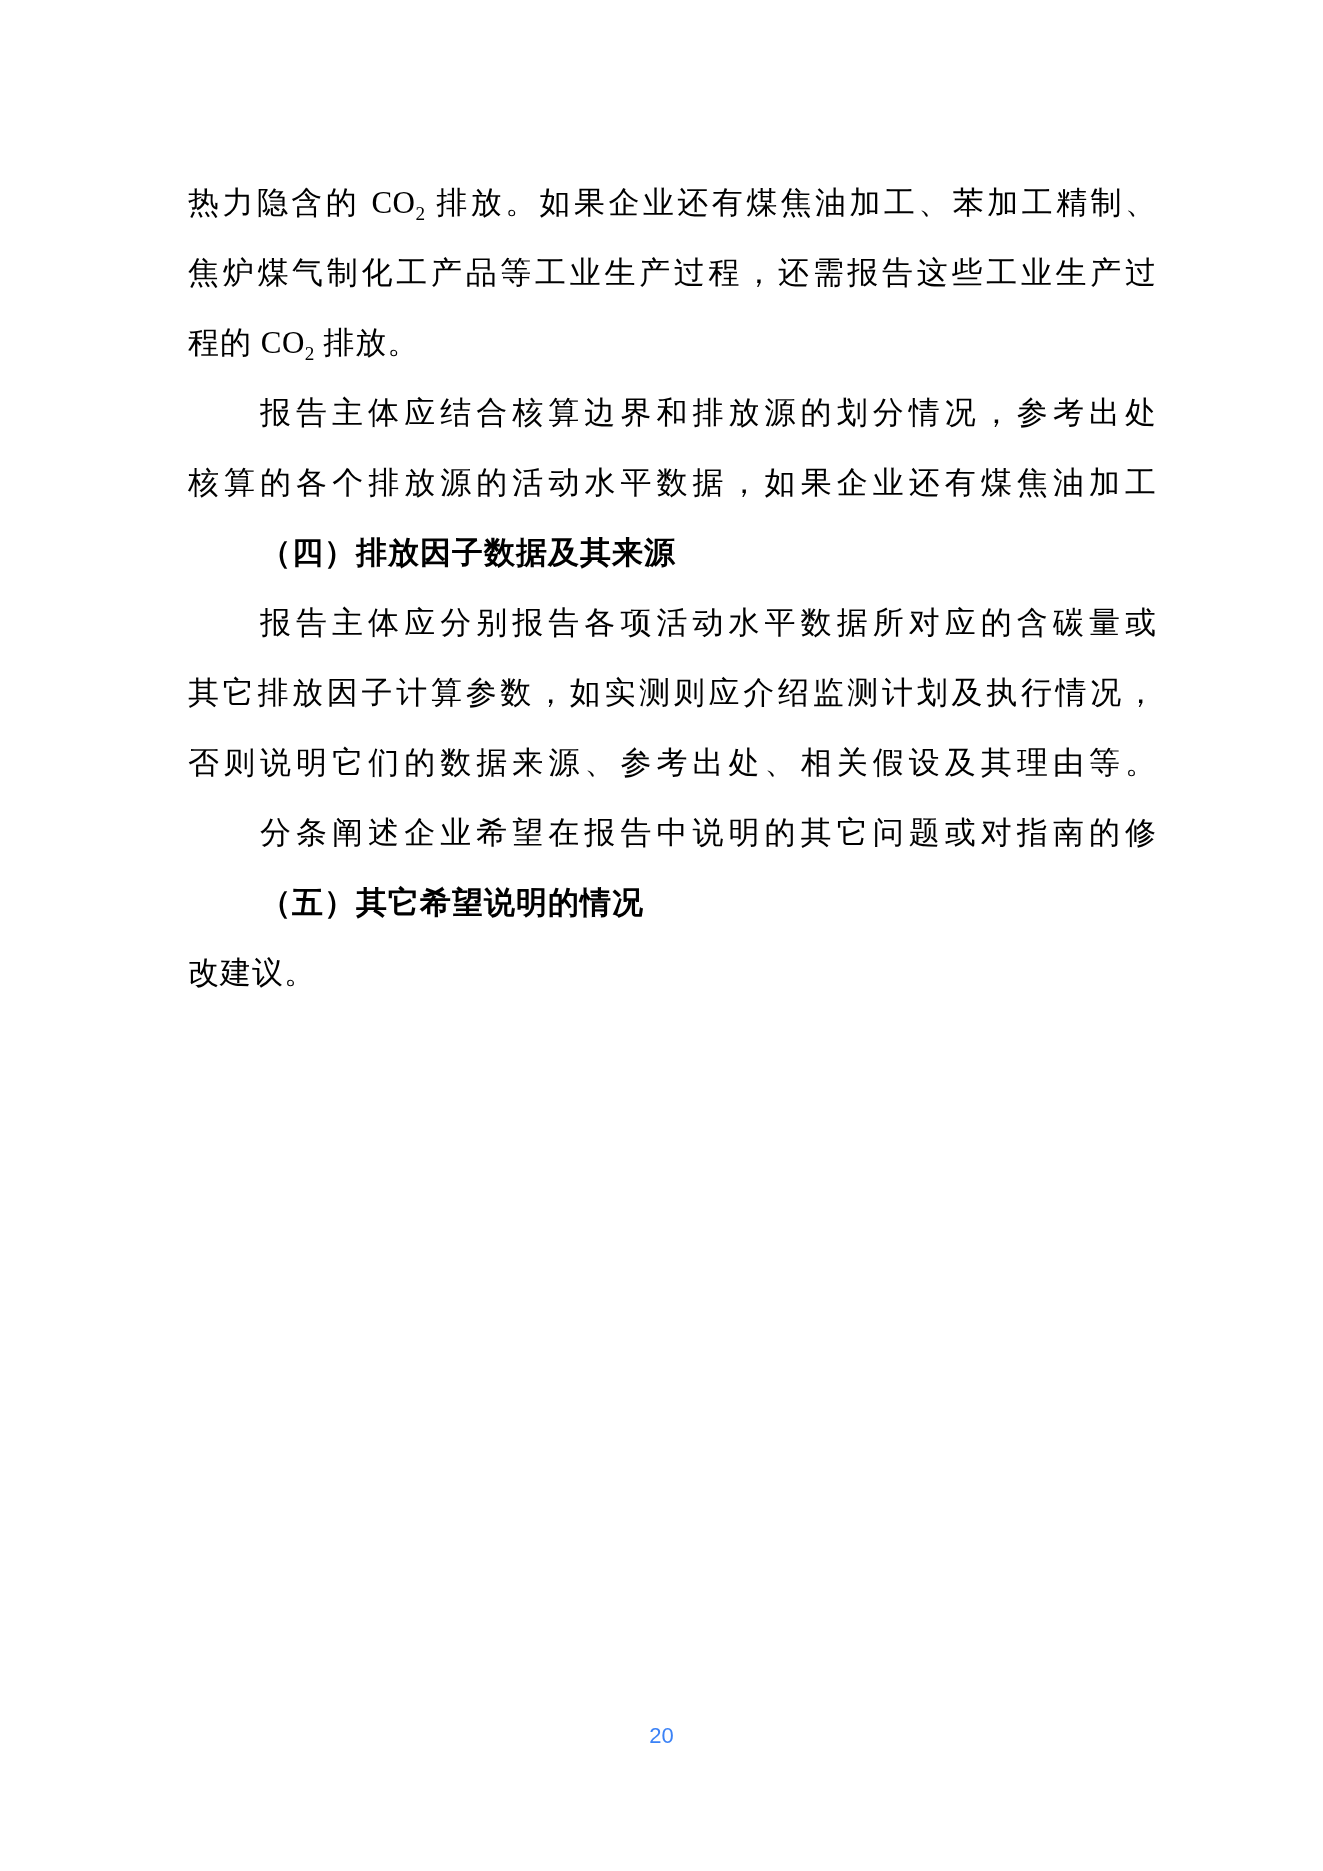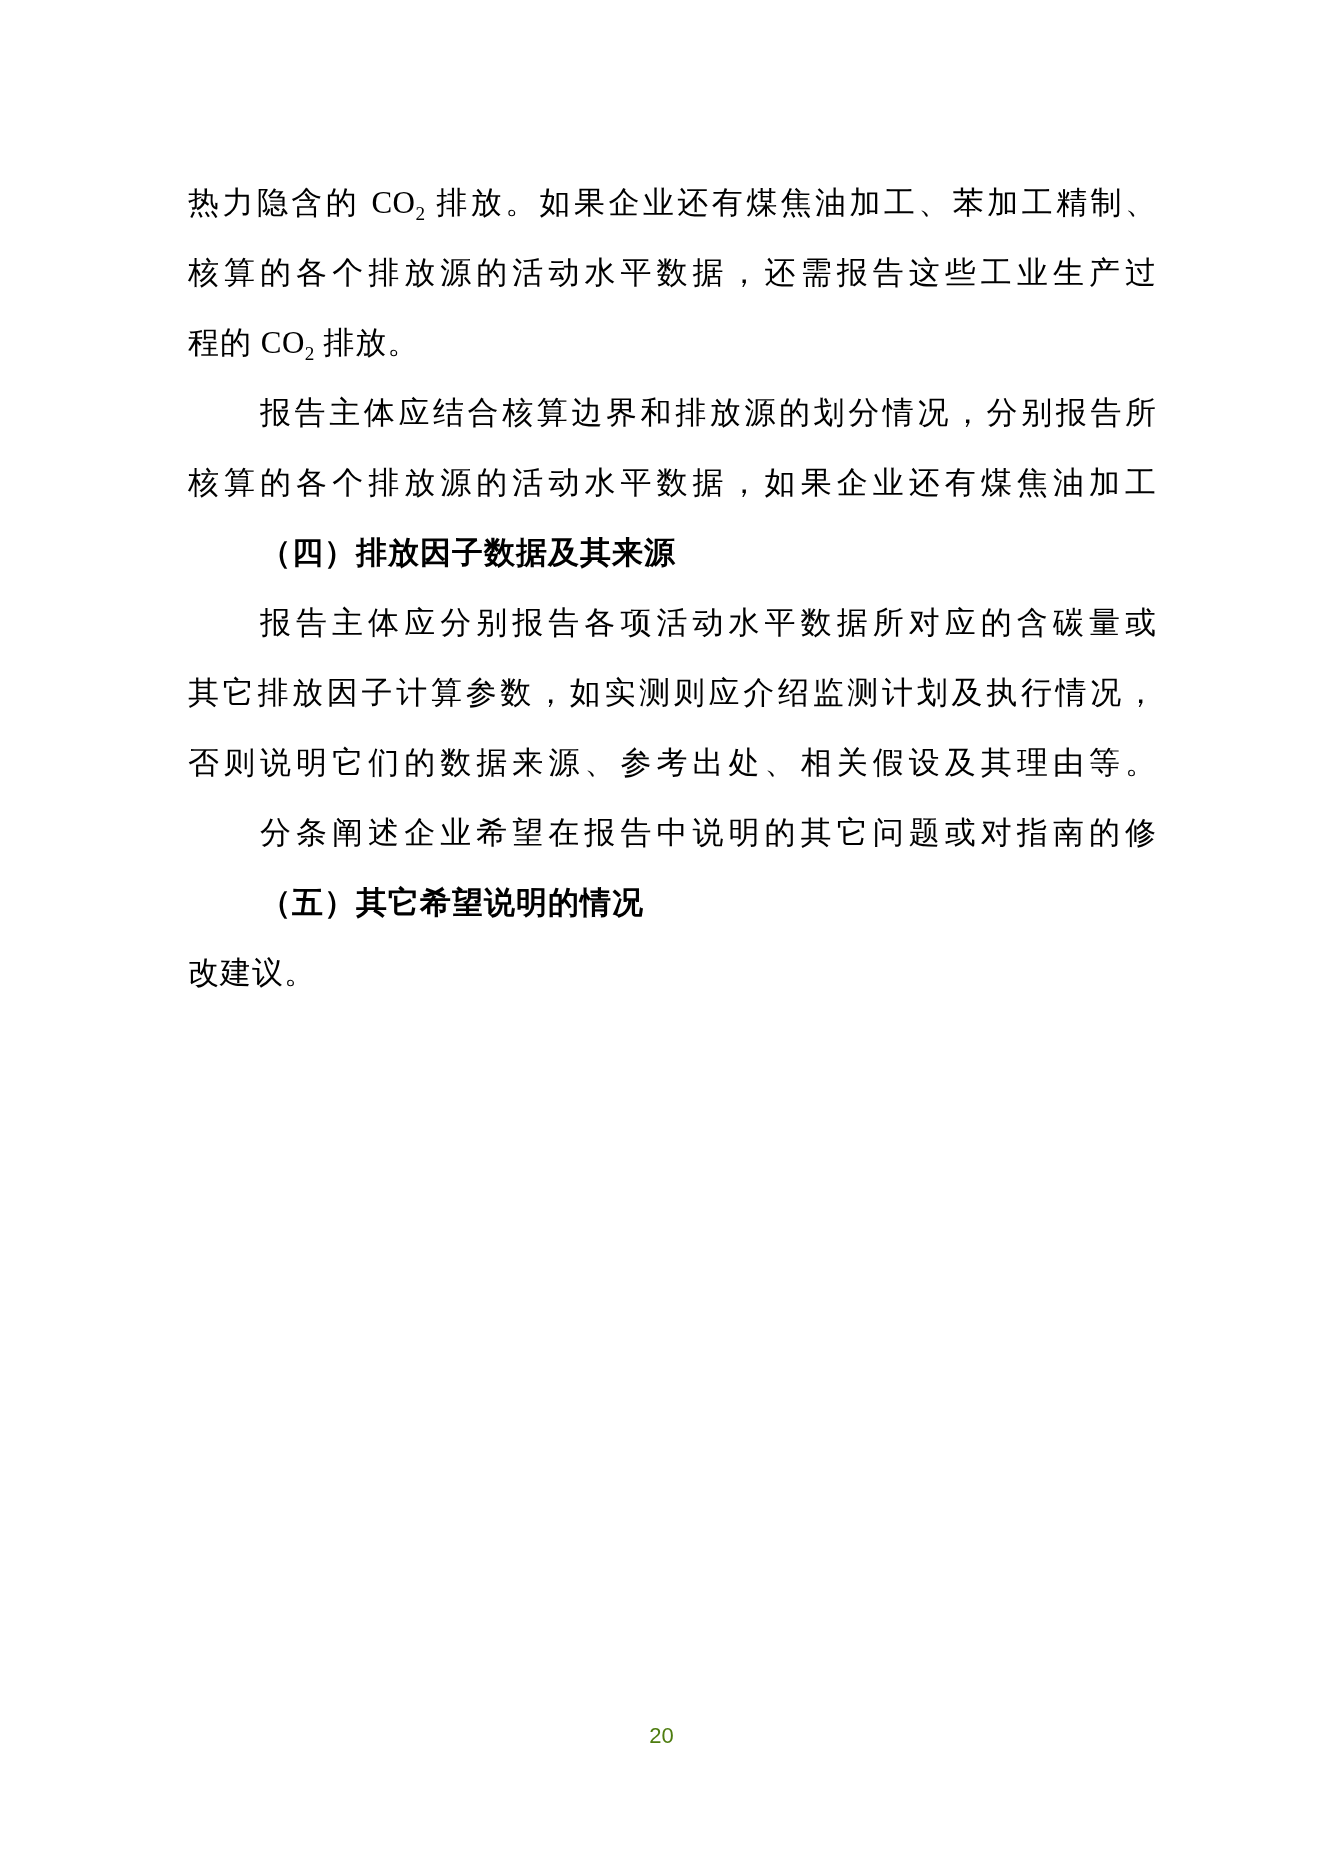--- a/index.html
+++ b/index.html
@@ -54,35 +54,35 @@
     line-height: 0;
   }
   .page-number {
     position: absolute;
     top: 1711px;
     left: 0;
     width: 100%;
     text-align: center;
     font-family: "Liberation Sans", "DejaVu Sans", sans-serif;
     font-size: 22px;
-    color: #4d7c0f;
+    color: #3b82f6;
   }
 </style>
 </head>
 <body>
 
 <div class="page">
 
   <div class="body-text">
 
     <div class="line"><span>热力隐含的 </span><span class="latin">CO</span><sub class="chem">2</sub><span> 排放。如果企业还有煤焦油加工、苯加工精制、</span></div>
-    <div class="line">核算的各个排放源的活动水平数据，还需报告这些工业生产过</div>
+    <div class="line">焦炉煤气制化工产品等工业生产过程，还需报告这些工业生产过</div>
     <div class="line para-end"><span>程的 </span><span class="latin">CO</span><sub class="chem">2</sub><span> 排放。</span></div>
 
-    <div class="line first-line">报告主体应结合核算边界和排放源的划分情况，分别报告所</div>
+    <div class="line first-line">报告主体应结合核算边界和排放源的划分情况，参考出处</div>
     <div class="line">核算的各个排放源的活动水平数据，如果企业还有煤焦油加工</div>
 
     <div class="line heading">（四）排放因子数据及其来源</div>
     <div class="line first-line">报告主体应分别报告各项活动水平数据所对应的含碳量或</div>
     <div class="line">其它排放因子计算参数，如实测则应介绍监测计划及执行情况，</div>
     <div class="line">否则说明它们的数据来源、参考出处、相关假设及其理由等。</div>
 
     <div class="line first-line">分条阐述企业希望在报告中说明的其它问题或对指南的修</div>
     <div class="line heading">（五）其它希望说明的情况</div>
     <div class="line para-end">改建议。</div>

